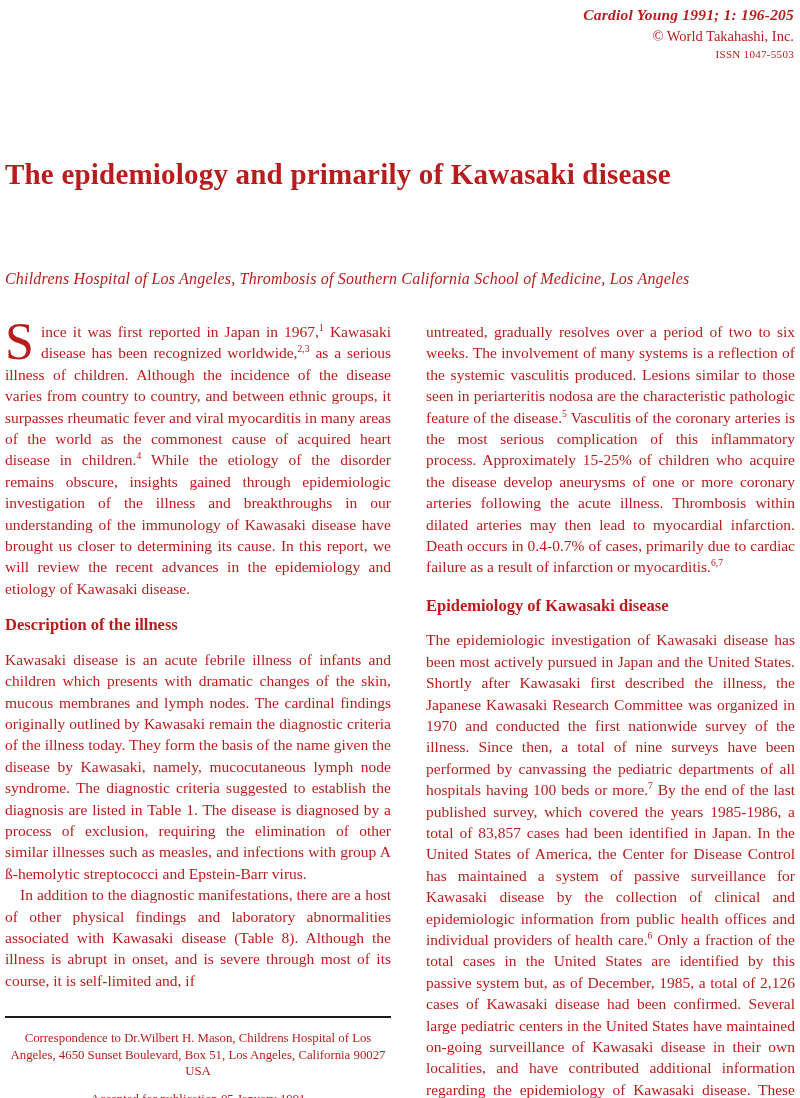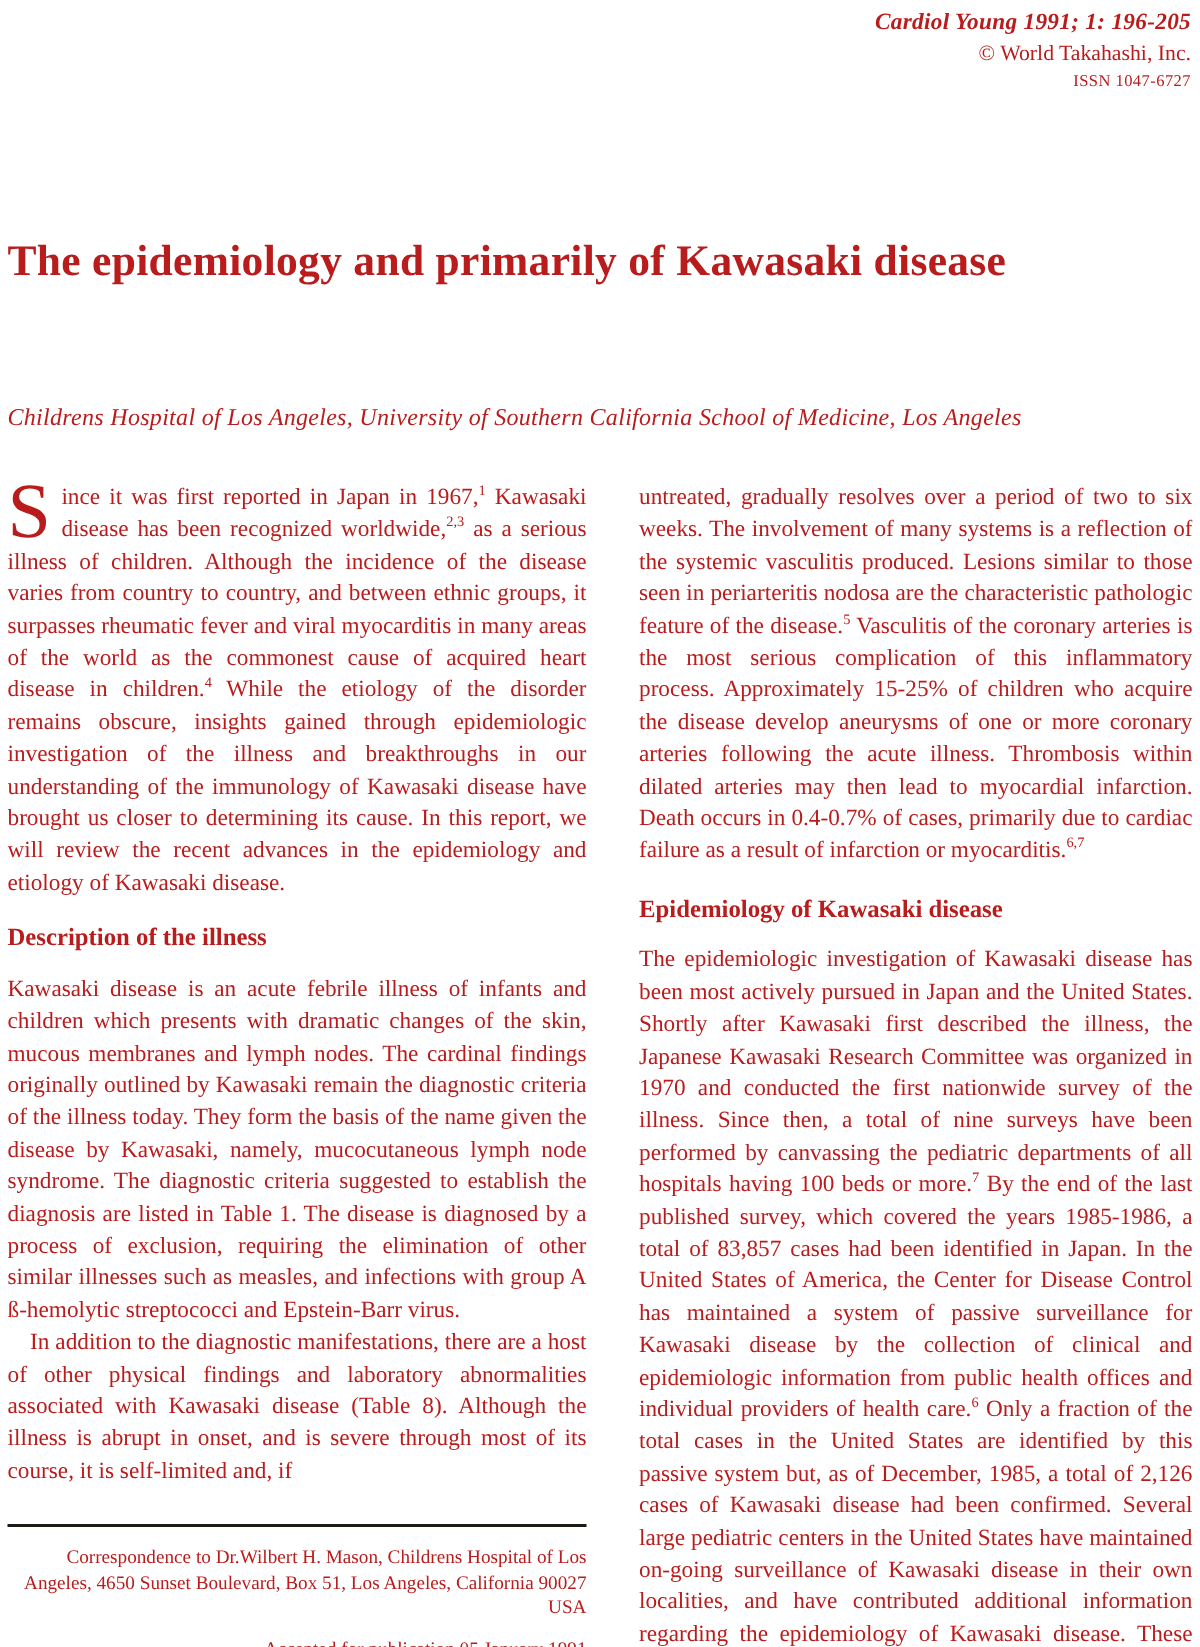--- a/index.html
+++ b/index.html
@@ -93,36 +93,36 @@
     left: 5px;
     top: 1016px;
     width: 386px;
     background: #ffffff;
   }
   .footnote-rule {
     border: none;
     border-top: 2px solid #1d1a15;
     margin: 0 0 12px 0;
   }
-  .footnote-text { font-size: 12.8px; line-height: 16.5px; margin: 0; text-align: right; }
+  .footnote-text { font-size: 12.8px; line-height: 16.5px; margin: 0; text-align: center; }
   .footnote-accepted { margin-top: 11px; }
 </style>
 </head>
 <body>
 
 <div class="page">
 
   <div class="journal-header">
     <div class="journal-citation">Cardiol Young 1991; 1: 196-205</div>
     <div class="journal-copyright">© World Takahashi, Inc.</div>
-    <div class="journal-issn">ISSN 1047-6727</div>
+    <div class="journal-issn">ISSN 1047-5503</div>
   </div>
 
   <h1 class="article-title" style="margin:0;">The epidemiology and primarily of Kawasaki disease</h1>
-  <div class="affiliation-line">Childrens Hospital of Los Angeles, University of Southern California School of Medicine, Los Angeles</div>
+  <div class="affiliation-line">Childrens Hospital of Los Angeles, Thrombosis of Southern California School of Medicine, Los Angeles</div>
 
   <div class="column col-left">
     <p><span class="drop-cap">S</span><span>ince it was first reported in Japan in 1967,<sup>1</sup> Kawasaki disease has been recognized worldwide,<sup>2,3</sup> as a serious illness of children. Although the incidence of the disease varies from country to country, and between ethnic groups, it surpasses rheumatic fever and viral myocarditis in many areas of the world as the commonest cause of acquired heart disease in children.<sup>4</sup> While the etiology of the disorder remains obscure, insights gained through epidemiologic investigation of the illness and breakthroughs in our understanding of the immunology of Kawasaki disease have brought us closer to determining its cause. In this report, we will review the recent advances in the epidemiology and etiology of Kawasaki disease.</span></p>
     <h2 class="section-heading">Description of the illness</h2>
     <p>Kawasaki disease is an acute febrile illness of infants and children which presents with dramatic changes of the skin, mucous membranes and lymph nodes. The cardinal findings originally outlined by Kawasaki remain the diagnostic criteria of the illness today. They form the basis of the name given the disease by Kawasaki, namely, mucocutaneous lymph node syndrome. The diagnostic criteria suggested to establish the diagnosis are listed in Table 1. The disease is diagnosed by a process of exclusion, requiring the elimination of other similar illnesses such as measles, and infections with group A ß-hemolytic streptococci and Epstein-Barr virus.</p>
     <p class="indent">In addition to the diagnostic manifestations, there are a host of other physical findings and laboratory abnormalities associated with Kawasaki disease (Table 8). Although the illness is abrupt in onset, and is severe through most of its course, it is self-limited and, if</p>
   </div>
 
   <div class="column col-right">
     <p>untreated, gradually resolves over a period of two to six weeks. The involvement of many systems is a reflection of the systemic vasculitis produced. Lesions similar to those seen in periarteritis nodosa are the characteristic pathologic feature of the disease.<sup>5</sup> Vasculitis of the coronary arteries is the most serious complication of this inflammatory process. Approximately 15-25% of children who acquire the disease develop aneurysms of one or more coronary arteries following the acute illness. Thrombosis within dilated arteries may then lead to myocardial infarction. Death occurs in 0.4-0.7% of cases, primarily due to cardiac failure as a result of infarction or myocarditis.<sup>6,7</sup></p>

